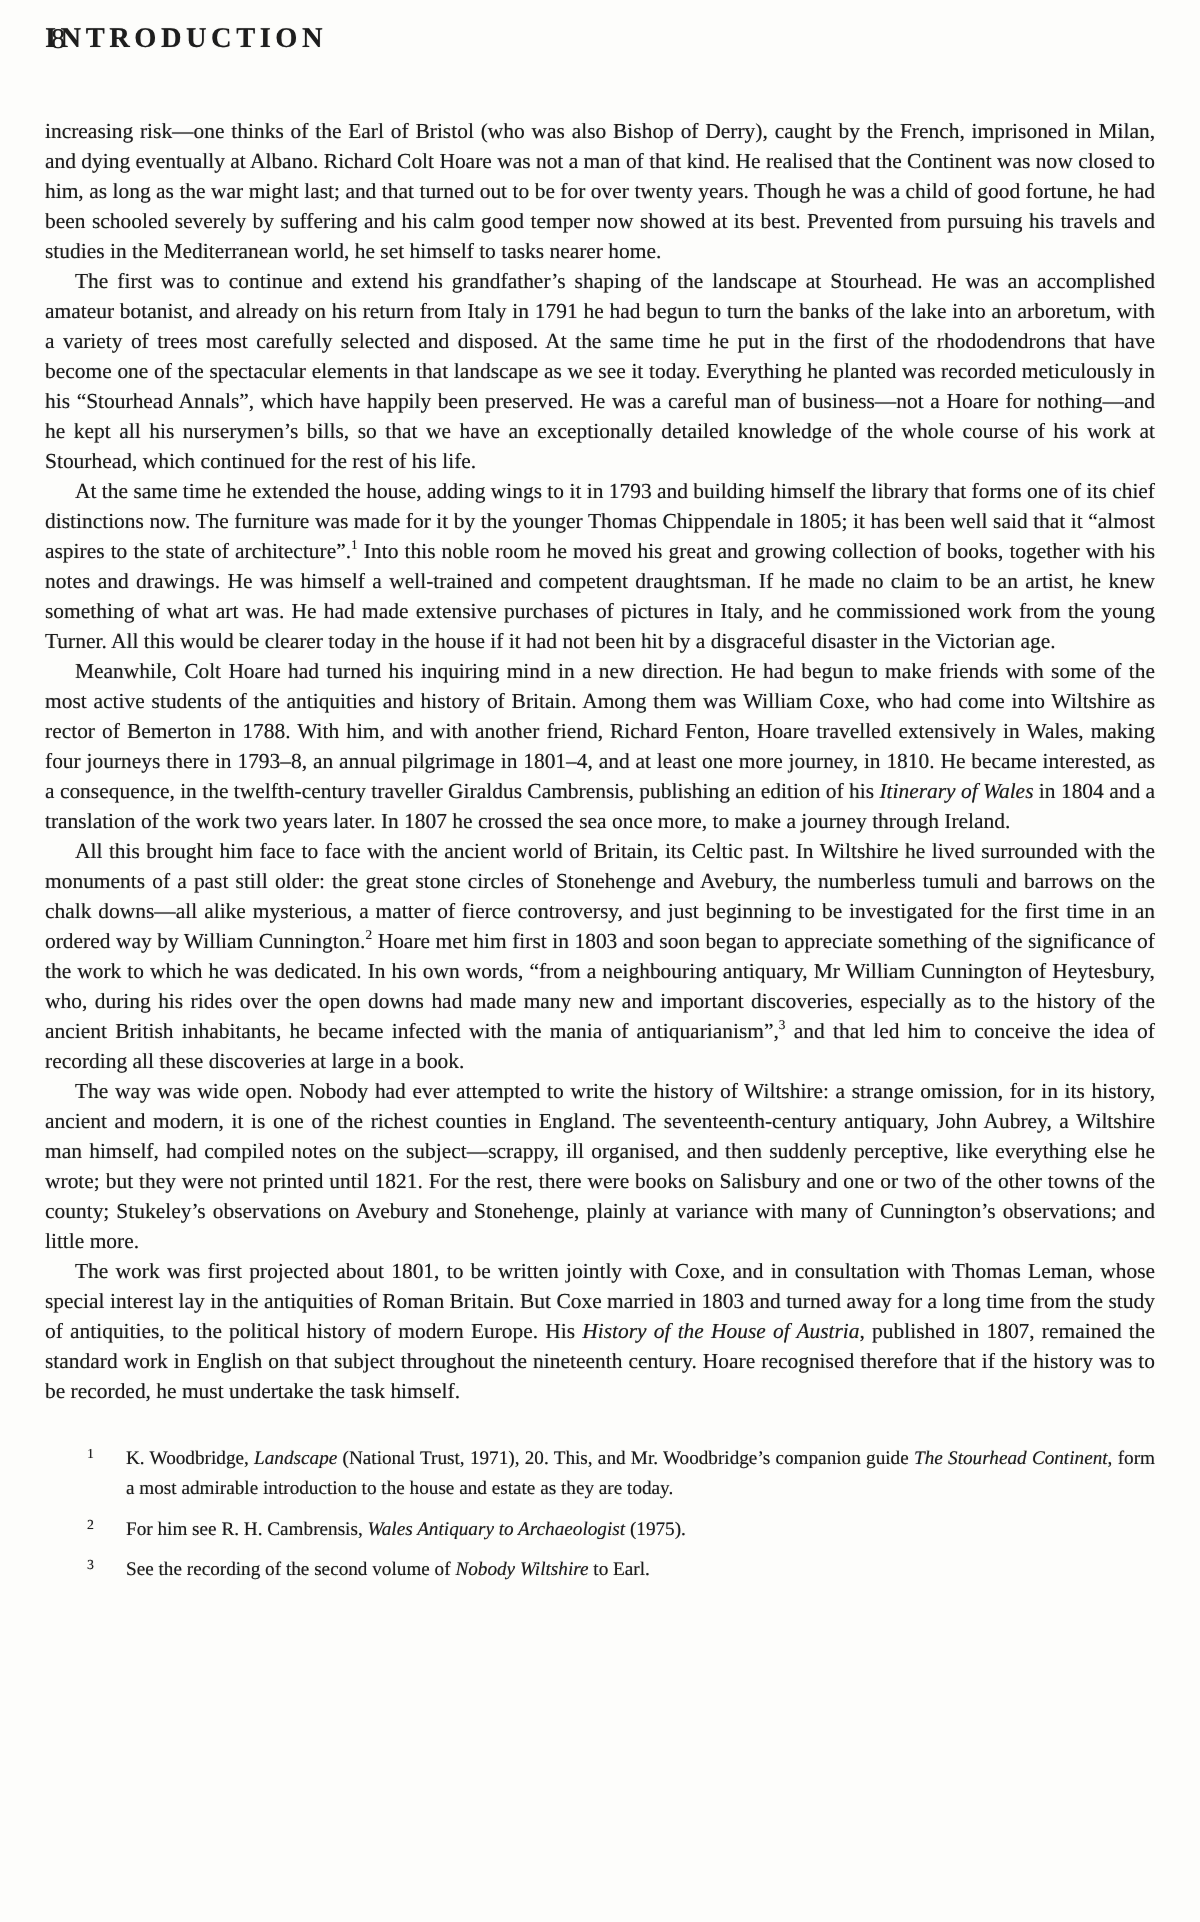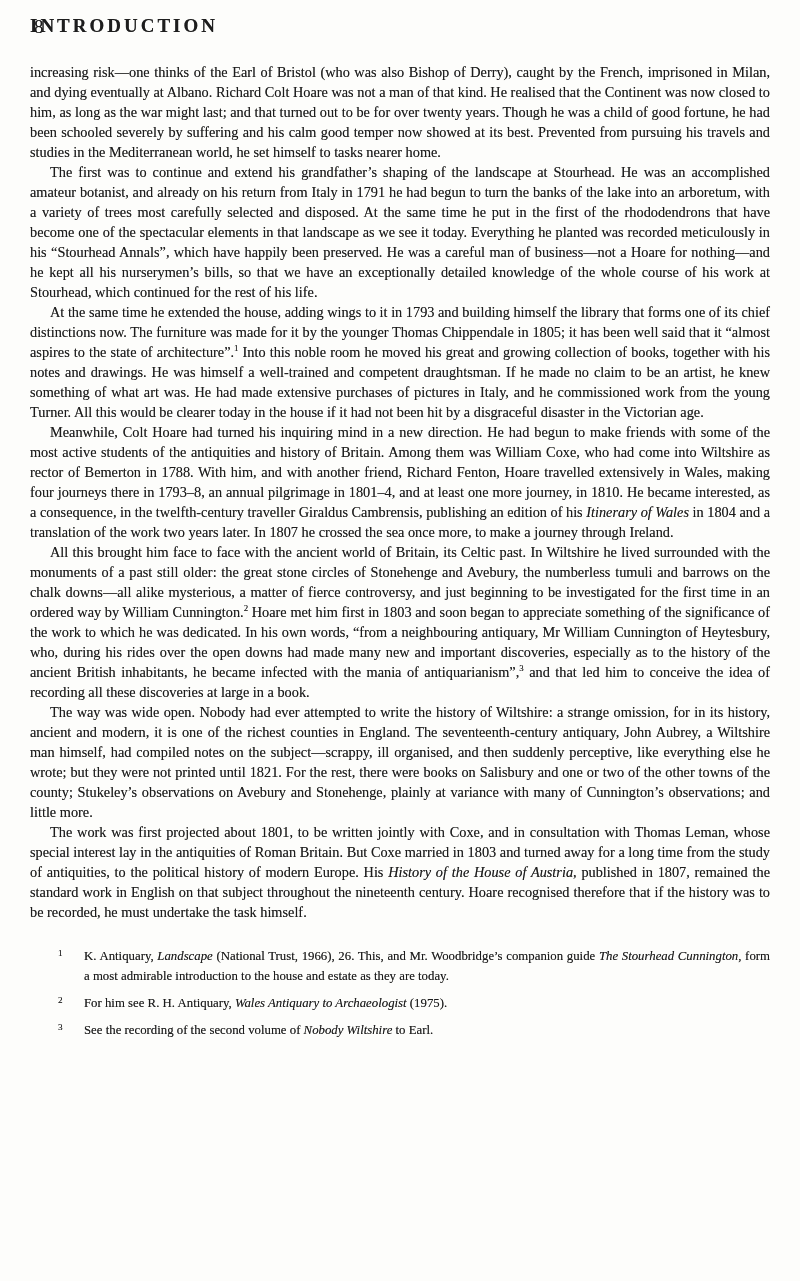--- a/index.html
+++ b/index.html
@@ -23,21 +23,21 @@
     position:absolute;left:4px;top:4px;
     font-size:19px;
   }
   .page-title{
     font-size:19px;
     font-weight:700;
     letter-spacing:3px;
     padding-top:3px;
   }
   .body-text{
-    margin-top:20px;
+    margin-top:36px;
     font-size:14.3px;
     line-height:20px;
     text-align:justify;
   }
   .body-text p{margin:0;}
   .body-text p.indent{text-indent:20px;}
   sup.fn-ref{
     font-size:0.62em;
     vertical-align:super;
     line-height:0;
@@ -80,24 +80,24 @@
       <p class="indent"><span>At the same time he extended the house, adding wings to it in 1793 and building himself the library that forms one of its chief distinctions now. The furniture was made for it by the younger Thomas Chippendale in 1805; it has been well said that it “almost aspires to the state of architecture”.</span><sup class="fn-ref">1</sup><span> Into this noble room he moved his great and growing collection of books, together with his notes and drawings. He was himself a well-trained and competent draughtsman. If he made no claim to be an artist, he knew something of what art was. He had made extensive purchases of pictures in Italy, and he commissioned work from the young Turner. All this would be clearer today in the house if it had not been hit by a disgraceful disaster in the Victorian age.</span></p>
       <p class="indent"><span>Meanwhile, Colt Hoare had turned his inquiring mind in a new direction. He had begun to make friends with some of the most active students of the antiquities and history of Britain. Among them was William Coxe, who had come into Wiltshire as rector of Bemerton in 1788. With him, and with another friend, Richard Fenton, Hoare travelled extensively in Wales, making four journeys there in 1793–8, an annual pilgrimage in 1801–4, and at least one more journey, in 1810. He became interested, as a consequence, in the twelfth-century traveller Giraldus Cambrensis, publishing an edition of his </span><i>Itinerary of Wales</i><span> in 1804 and a translation of the work two years later. In 1807 he crossed the sea once more, to make a journey through Ireland.</span></p>
       <p class="indent"><span>All this brought him face to face with the ancient world of Britain, its Celtic past. In Wiltshire he lived surrounded with the monuments of a past still older: the great stone circles of Stonehenge and Avebury, the numberless tumuli and barrows on the chalk downs—all alike mysterious, a matter of fierce controversy, and just beginning to be investigated for the first time in an ordered way by William Cunnington.</span><sup class="fn-ref">2</sup><span> Hoare met him first in 1803 and soon began to appreciate something of the significance of the work to which he was dedicated. In his own words, “from a neighbouring antiquary, Mr William Cunnington of Heytesbury, who, during his rides over the open downs had made many new and important discoveries, especially as to the history of the ancient British inhabitants, he became infected with the mania of antiquarianism”,</span><sup class="fn-ref">3</sup><span> and that led him to conceive the idea of recording all these discoveries at large in a book.</span></p>
       <p class="indent"><span>The way was wide open. Nobody had ever attempted to write the history of Wiltshire: a strange omission, for in its history, ancient and modern, it is one of the richest counties in England. The seventeenth-century antiquary, John Aubrey, a Wiltshire man himself, had compiled notes on the subject—scrappy, ill organised, and then suddenly perceptive, like everything else he wrote; but they were not printed until 1821. For the rest, there were books on Salisbury and one or two of the other towns of the county; Stukeley’s observations on Avebury and Stonehenge, plainly at variance with many of Cunnington’s observations; and little more.</span></p>
       <p class="indent"><span>The work was first projected about 1801, to be written jointly with Coxe, and in consultation with Thomas Leman, whose special interest lay in the antiquities of Roman Britain. But Coxe married in 1803 and turned away for a long time from the study of antiquities, to the political history of modern Europe. His </span><i>History of the House of Austria</i><span>, published in 1807, remained the standard work in English on that subject throughout the nineteenth century. Hoare recognised therefore that if the history was to be recorded, he must undertake the task himself.</span></p>
     </div>
 
   <div class="footnotes" id="footnotes">
       <div class="footnote">
         <span class="fn-num">1</span>
-        <div class="fn-text"><span>K. Antiquary, </span><i>Landscape</i><span> (National Trust, 1966), 26. This, and Mr. Woodbridge’s companion guide </span><i>The Stourhead Cunnington</i><span>, form a most admirable introduction to the house and estate as they are today.</span></div>
+        <div class="fn-text"><span>K. Woodbridge, </span><i>Landscape</i><span> (National Trust, 1971), 20. This, and Mr. Woodbridge’s companion guide </span><i>The Stourhead Continent</i><span>, form a most admirable introduction to the house and estate as they are today.</span></div>
       </div>
       <div class="footnote">
         <span class="fn-num">2</span>
-        <div class="fn-text"><span>For him see R. H. Antiquary, </span><i>Wales Antiquary to Archaeologist</i><span> (1975).</span></div>
+        <div class="fn-text"><span>For him see R. H. Cambrensis, </span><i>Wales Antiquary to Archaeologist</i><span> (1975).</span></div>
       </div>
       <div class="footnote">
         <span class="fn-num">3</span>
         <div class="fn-text"><span>See the recording of the second volume of </span><i>Nobody Wiltshire</i><span> to Earl.</span></div>
       </div>
     </div>
 </div>
 
 </body></html>

